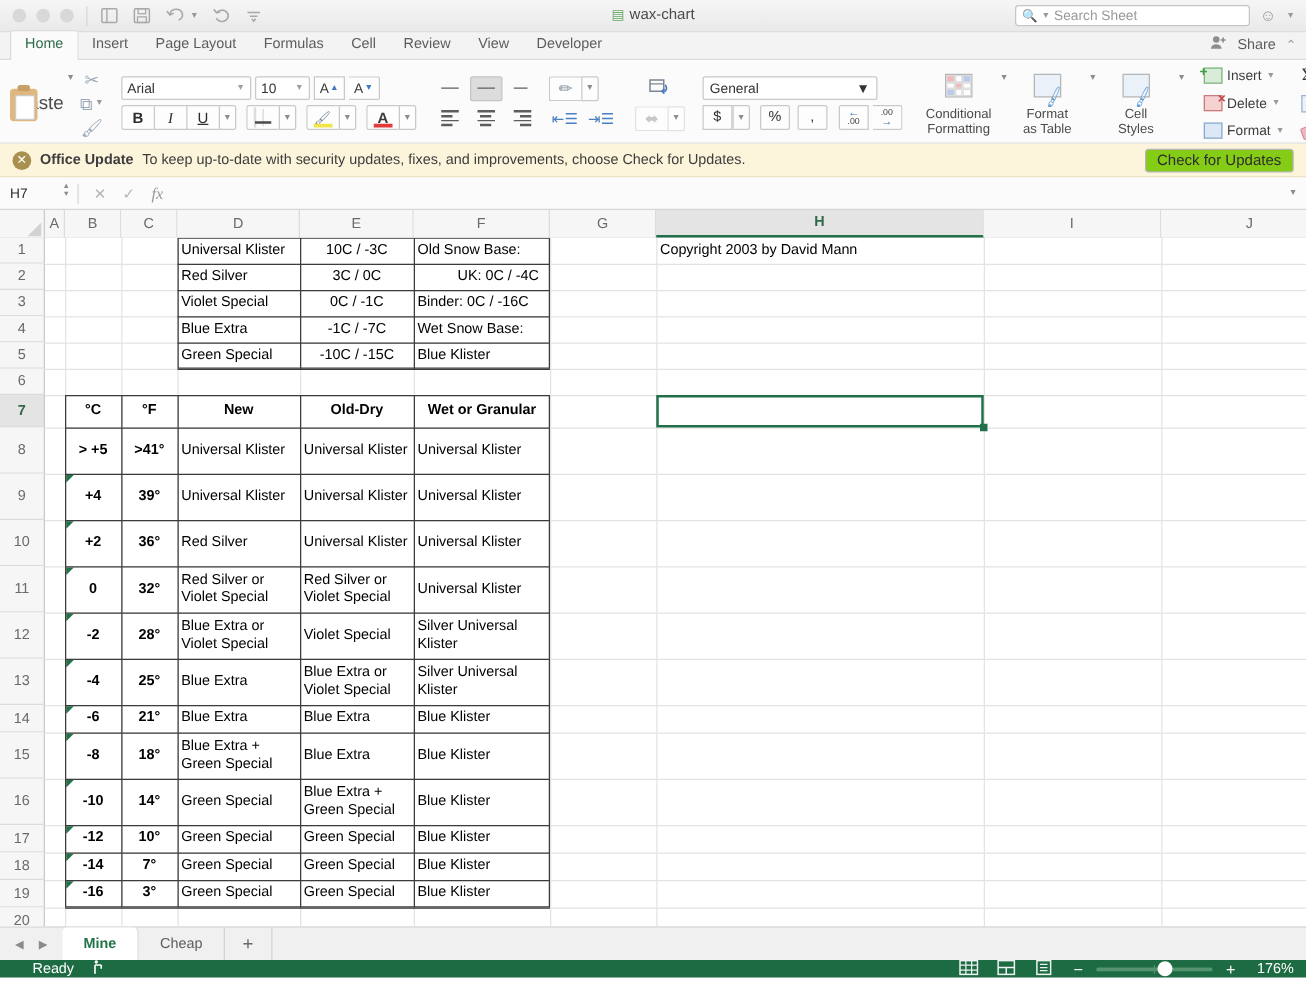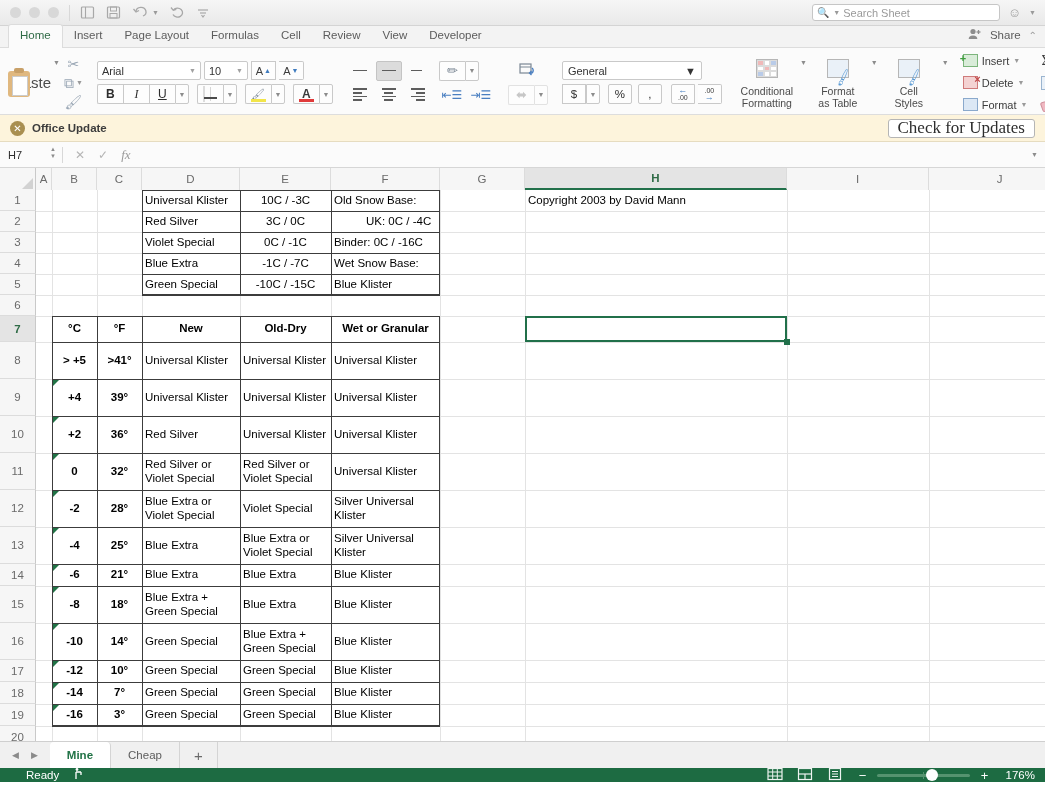--- a/index.html
+++ b/index.html
@@ -212,22 +212,22 @@
     display: flex; align-items: center; padding: 0 10px; gap: 7px;
     font-size: 11.5px; color: #3c3c3c;
   }
   .ub-x {
     width: 15px; height: 15px; border-radius: 50%; background: #a98f50;
     color: #fff; font-size: 10px; display: flex; align-items: center; justify-content: center;
   }
   .ub-strong { font-weight: bold; }
   .ub-btn {
     margin-left: auto; height: 19px; border: 1px solid #b5b5b5; border-radius: 3px;
-    background: #ffffff; font-size: 17px; color: #2d2d2d; padding: 0 9px;
-    display: flex; align-items: center; font-family: Liberation Serif, serif;
+    background: #84cc16; font-size: 12px; color: #2d2d2d; padding: 0 9px;
+    display: flex; align-items: center;
   }
 
   
   .formulabar {
     height: 26px; background: #fbfbfb; border-bottom: 1px solid #d6d6d6;
     display: flex; align-items: center;
   }
   .namebox {
     width: 62px; height: 100%; display: flex; align-items: center;
     padding-left: 8px; font-size: 11px; color: #2d2d2d; position: relative;
@@ -371,20 +371,23 @@
         </svg>
     </span>
     <span class="tb-ico">
       <svg width="14" height="13" viewBox="0 0 14 13">
           <line x1="2" y1="4" x2="12" y2="4" stroke="#a8a8a8" stroke-width="1.2"></line>
           <line x1="4" y1="7" x2="10" y2="7" stroke="#a8a8a8" stroke-width="1.2"></line>
           <path d="M5.5 9 L7 11 L8.5 9" fill="none" stroke="#a8a8a8" stroke-width="1.2"></path>
         </svg>
     </span>
   </div>
+  <div class="doc-title">
+    <span class="dt-ico">▤</span><span>wax-chart</span>
+  </div>
   <div class="tb-right">
     <div class="searchbox">
       <span class="sicon">🔍</span>
         <span class="caret-s">▼</span>
       <span>Search Sheet</span>
     </div>
     <span class="smiley">☺</span>
     <span class="caret-s">▼</span>
   </div>
 </div>
@@ -682,20 +685,21 @@
 
       </div>
     </div>
 
   </div>
 </div>
 
 <div class="updatebar">
   <span class="ub-x">✕</span>
   <span class="ub-strong">Office Update</span>
+  <span>To keep up-to-date with security updates, fixes, and improvements, choose Check for Updates.</span>
   <span class="ub-btn">Check for Updates</span>
 </div>
 
 <div class="formulabar">
   <div class="namebox">
     <span>H7</span>
     <span class="nb-spin">
         <span>▲</span>
         <span>▼</span>
       </span>

